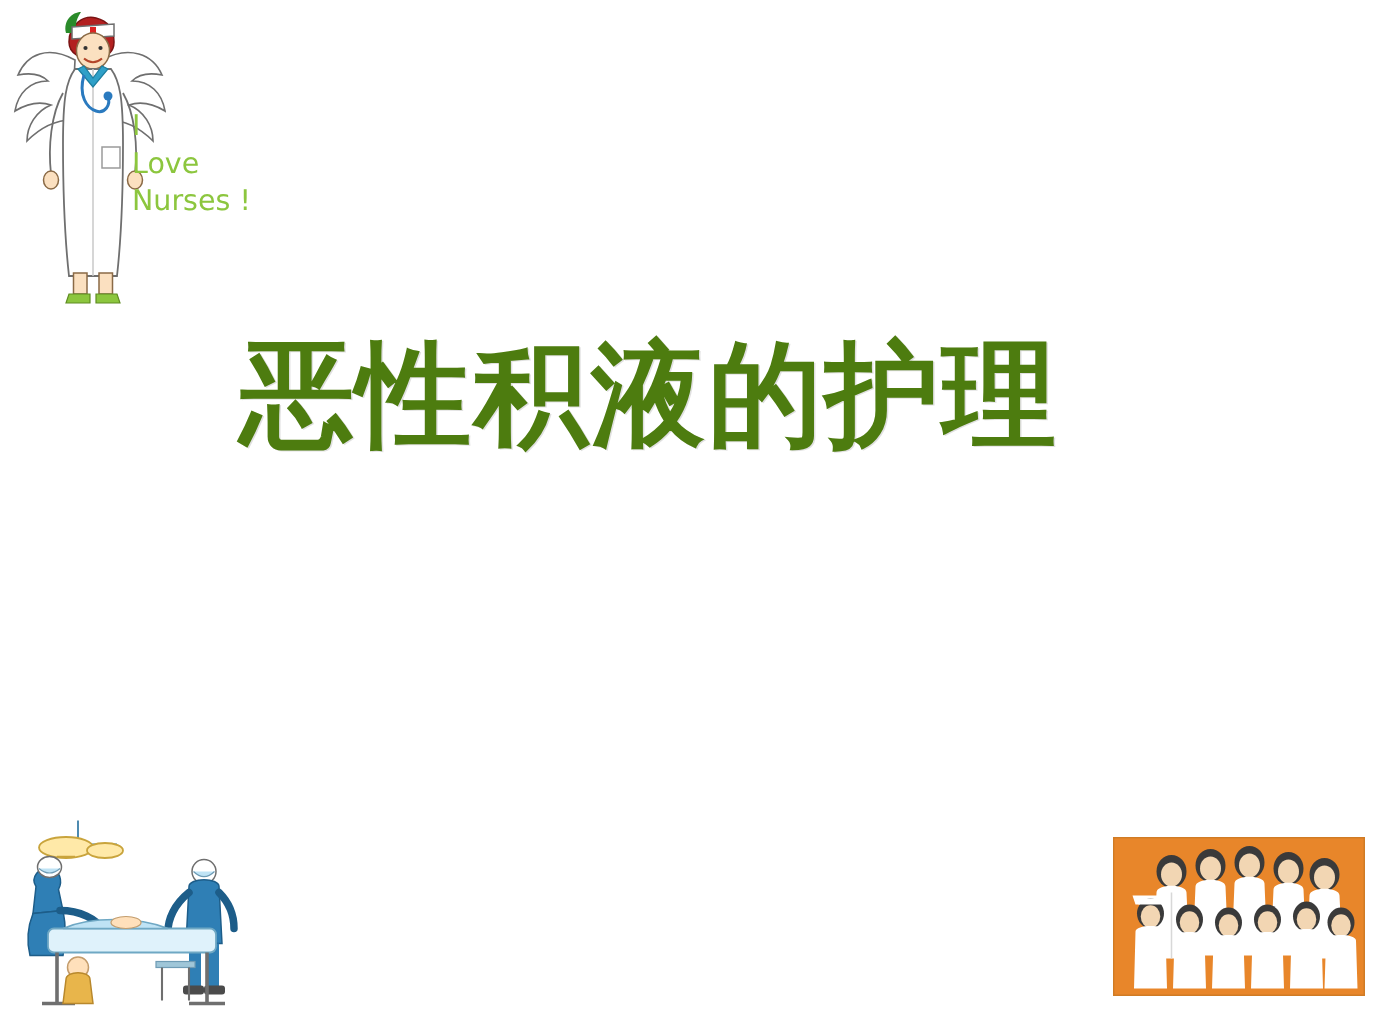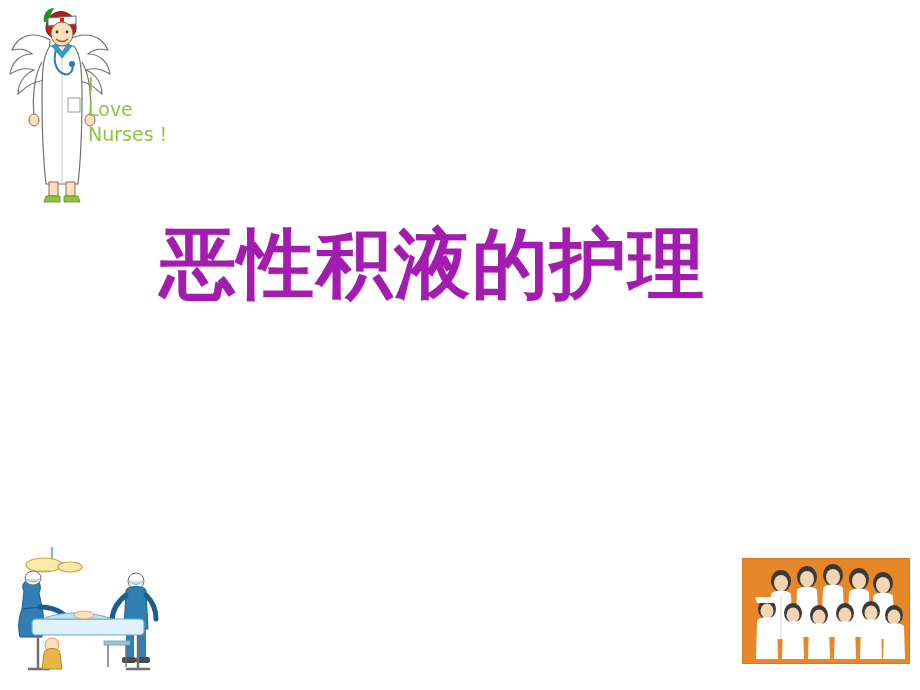--- a/index.html
+++ b/index.html
@@ -22,21 +22,21 @@
 
   
   .slide-title {
     position: absolute;
     left: 160px;
     top: 222px;
     width: 640px;
     font-size: 76px;
     line-height: 1.1;
     font-weight: bold;
-    color: #a21caf;
+    color: #4d7c0f;
     letter-spacing: 2px;
     white-space: nowrap;
     text-shadow: 1px 1px 0 rgba(0,0,0,0.12);
   }
 
   
   .clip-nurse-angel {
     position: absolute;
     left: 6px;
     top: 6px;

